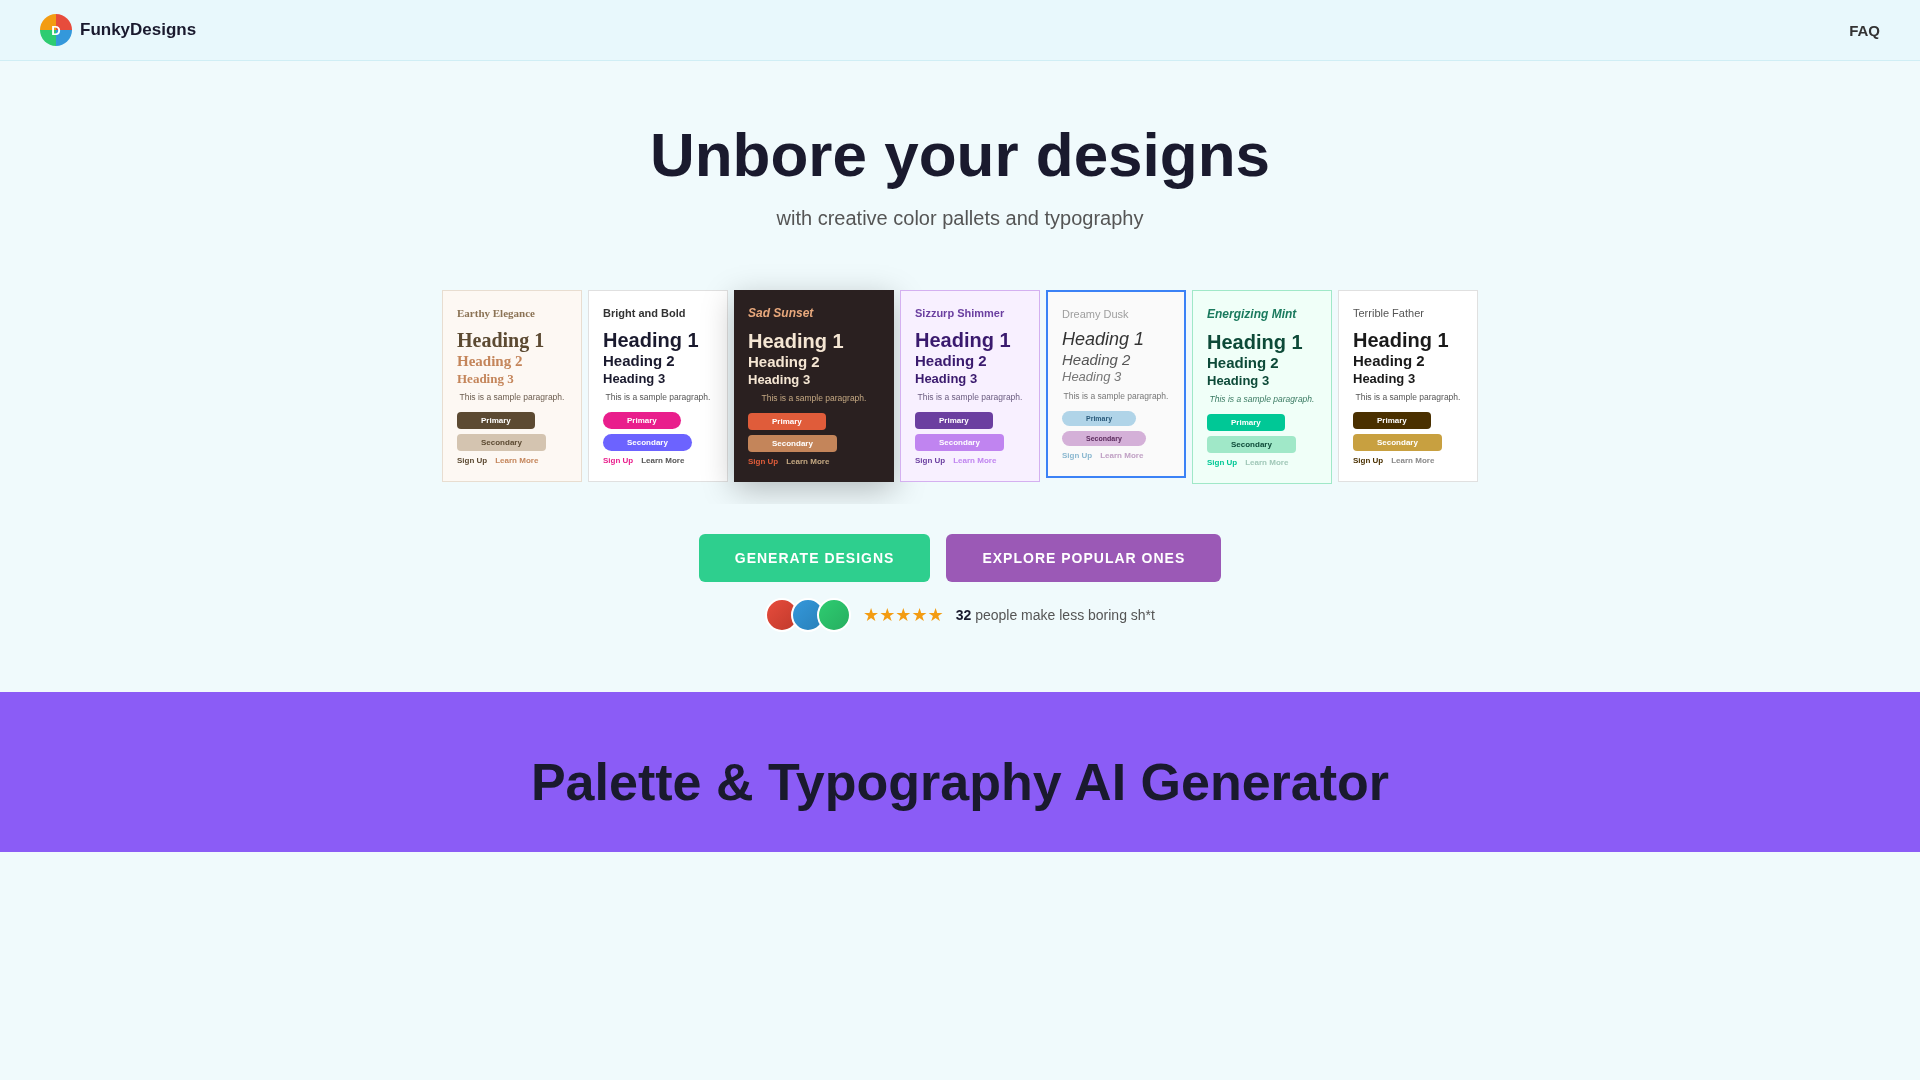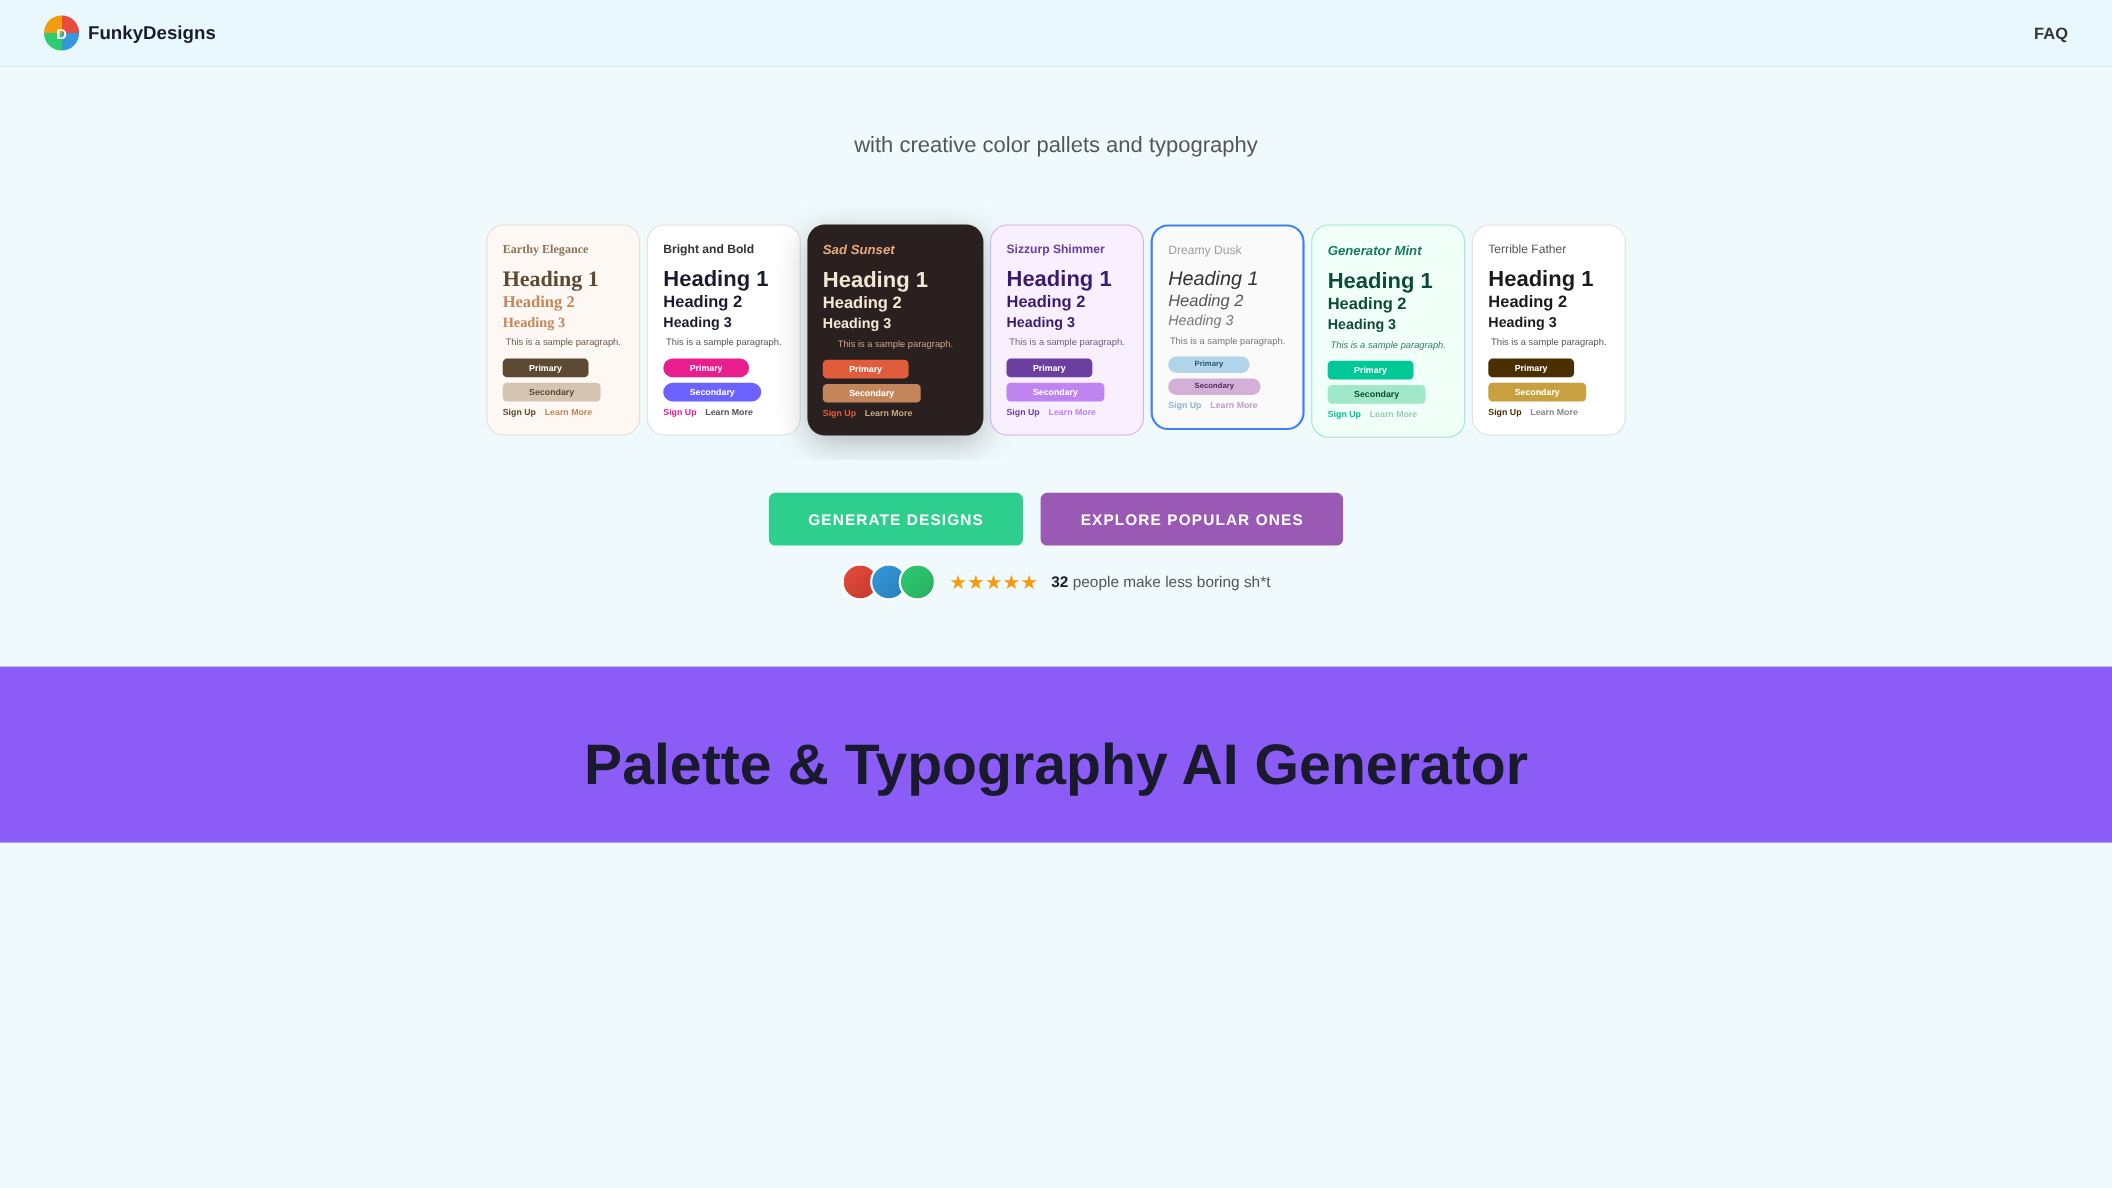--- a/index.html
+++ b/index.html
@@ -25,21 +25,21 @@
     .hero-title { font-size: 62px; font-weight: 800; color: #1a1a2e; line-height: 1.1; margin-bottom: 18px; }
     .hero-subtitle { font-size: 20px; color: #555; font-weight: 400; }
 
     
     .cards-section {
       display: flex; justify-content: center; align-items: flex-start;
       gap: 6px; padding: 30px 20px 20px; overflow-x: auto;
     }
 
     .design-card {
-      border-radius: 16px; padding: 16px 14px; min-width: 125px; max-width: 140px;
+      border-radius: 0; padding: 16px 14px; min-width: 125px; max-width: 140px;
       flex-shrink: 0; position: relative; overflow: hidden;
     }
     .design-card.active { min-width: 145px; max-width: 160px; box-shadow: 0 8px 30px rgba(0,0,0,0.25); }
 
     .card-theme-name { font-size: 11px; font-weight: 600; margin-bottom: 10px; }
     .card-h1 { font-size: 20px; font-weight: 800; line-height: 1.1; margin-bottom: 2px; }
     .card-h2 { font-size: 15px; font-weight: 700; line-height: 1.1; margin-bottom: 2px; }
     .card-h3 { font-size: 13px; font-weight: 600; line-height: 1.1; margin-bottom: 6px; }
     .card-para { font-size: 8.5px; color: #555; margin-bottom: 8px; line-height: 1.4; text-align: center; }
     .card-btns { display: flex; gap: 5px; margin-bottom: 5px; flex-wrap: wrap; }
@@ -175,20 +175,21 @@
   <div class="logo-area">
     <div class="logo-icon">
       <span>D</span>
     </div>
     <span class="logo-text">FunkyDesigns</span>
   </div>
   <a class="nav-faq">FAQ</a>
 </header>
 
 <section class="hero">
+  <h1 class="hero-title">Unbore your designs</h1>
   <p class="hero-subtitle">with creative color pallets and typography</p>
 </section>
 
 <div class="cards-section">
 
   <div class="design-card card-earthy">
     <div class="card-theme-name">Earthy Elegance</div>
     <div class="card-h1">Heading 1</div>
     <div class="card-h2">Heading 2</div>
     <div class="card-h3">Heading 3</div>
@@ -261,21 +262,21 @@
       <button class="card-btn btn-primary">Primary</button>
       <button class="card-btn btn-secondary">Secondary</button>
     </div>
     <div class="card-links">
       <a class="card-link link-signup">Sign Up</a>
       <a class="card-link link-more">Learn More</a>
     </div>
   </div>
 
   <div class="design-card card-mint">
-    <div class="card-theme-name">Generator Mint</div>
+    <div class="card-theme-name">Energizing Mint</div>
     <div class="card-h1">Heading 1</div>
     <div class="card-h2">Heading 2</div>
     <div class="card-h3">Heading 3</div>
     <div class="card-para">This is a sample paragraph.</div>
     <div class="card-btns">
       <button class="card-btn btn-primary">Primary</button>
       <button class="card-btn btn-secondary">Secondary</button>
     </div>
     <div class="card-links">
       <a class="card-link link-signup">Sign Up</a>

